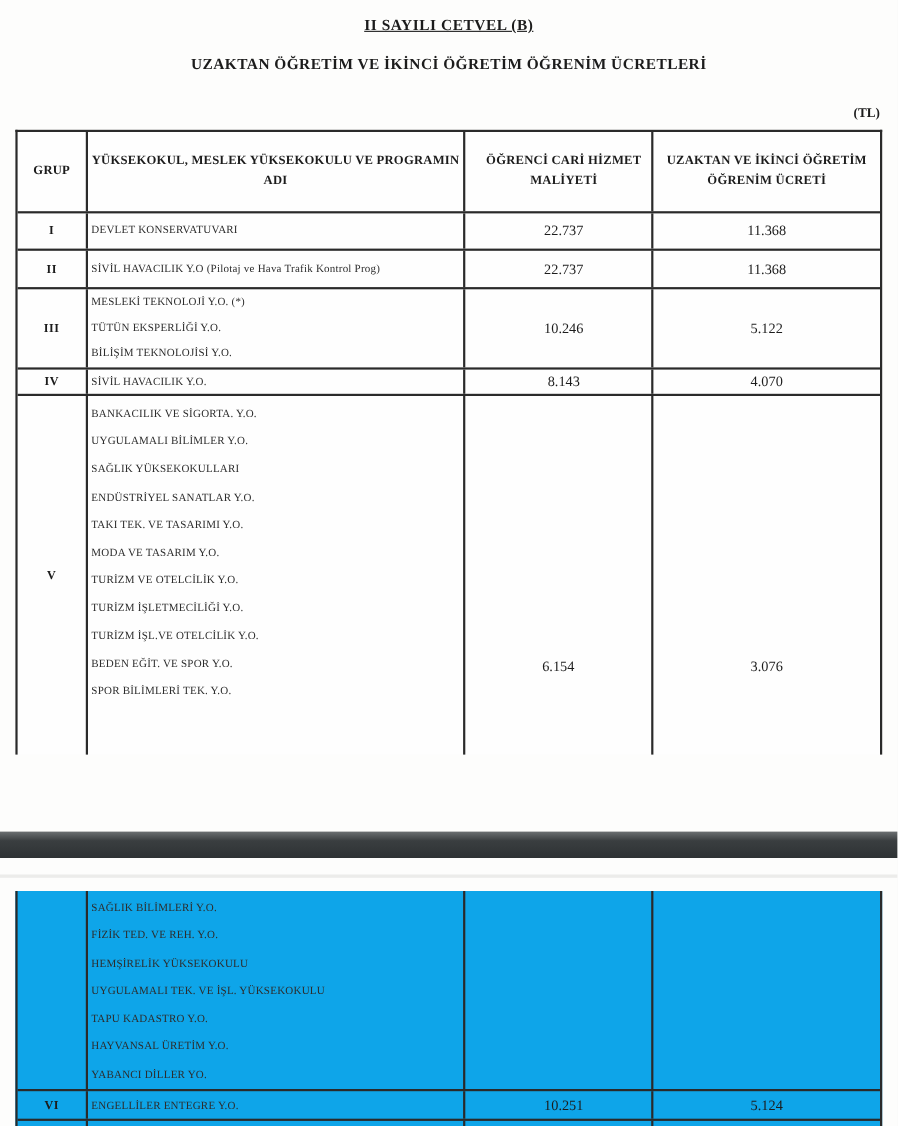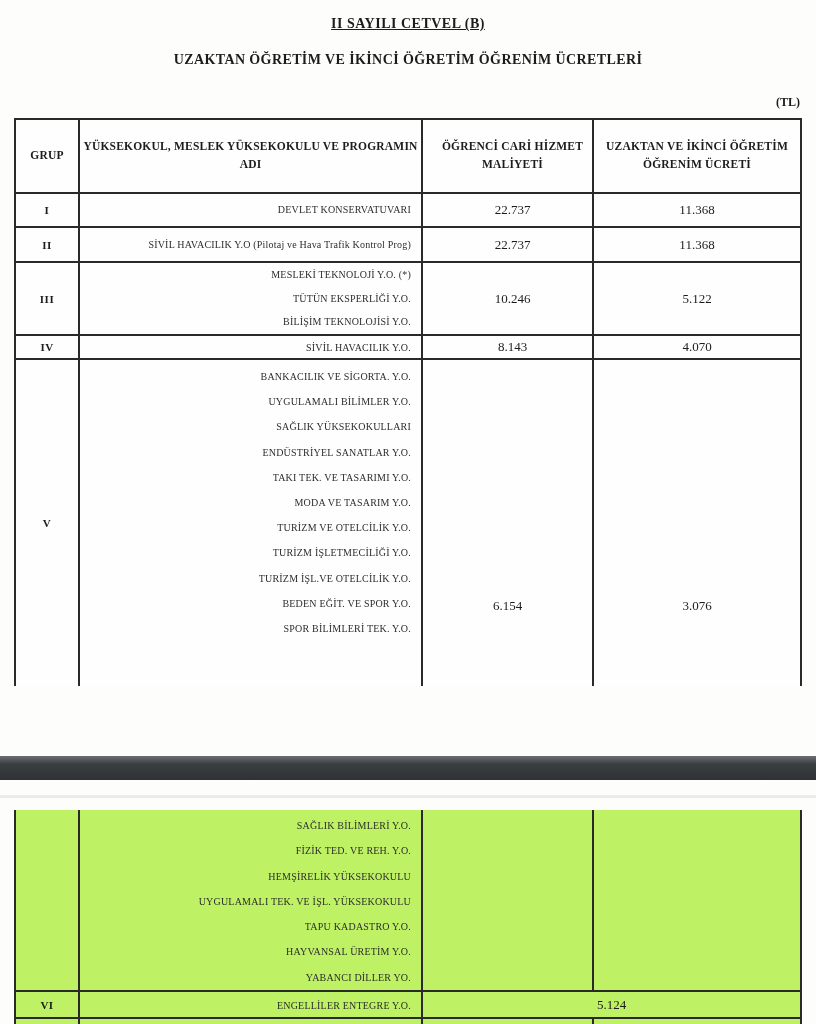--- a/index.html
+++ b/index.html
@@ -38,21 +38,20 @@
   .t-row + .t-row{border-top:2px solid var(--line);}
   .c{box-sizing:border-box;border-right:2px solid var(--line);}
   .c:last-child{border-right:none;}
   .grup{
     width:64px;display:flex;align-items:center;justify-content:center;
     font-weight:bold;font-size:11px;letter-spacing:.5px;flex:none;
   }
   .name{
     width:343px;flex:none;display:flex;flex-direction:column;justify-content:center;
     padding:0 10px 0 3px;
-    align-items:flex-end;
   }
   .pline{
     font-size:10px;letter-spacing:.2px;color:#2d2d2d;
     height:24px;line-height:24px;white-space:nowrap;overflow:hidden;
   }
   .tall .pline{height:25.2px;line-height:25.2px;}
   .cont .pline{height:25.7px;line-height:25.7px;}
   .cost{width:171px;flex:none;display:flex;align-items:center;justify-content:center;font-size:13px;padding-left:10px;}
   .fee{flex:1;display:flex;align-items:center;justify-content:center;font-size:13px;}
   .vcell{position:relative;display:block;}
@@ -67,21 +66,21 @@
     position:absolute;left:0;top:756px;width:816px;height:24px;
     background:linear-gradient(180deg,#6b6f71 0%,#3a3e40 35%,#2e3234 100%);
   }
   .scan-shadow{
     position:absolute;left:0;top:795px;width:816px;height:3px;
     background:#ececea;
   }
   .cont-table{
     position:absolute;left:14px;top:810px;width:788px;
     border-left:2px solid var(--line);border-right:2px solid var(--line);
-    box-sizing:border-box;background:#bef264;
+    box-sizing:border-box;background:#0ea5e9;
   }
   .cont-table .t-row:first-child{border-top:none;}
   .row-vi{height:27px;}
   .row-vi .pline{height:27px;line-height:27px;}
   .partial{height:7px;}
 </style>
 </head>
 <body>
 
 <div class="page">
@@ -179,20 +178,21 @@
       </div>
       <div class="c cost"></div>
       <div class="c fee"></div>
     </div>
 
     <div class="t-row row-vi">
       <div class="c grup">VI</div>
       <div class="c name">
         <div class="pline">ENGELLİLER ENTEGRE Y.O.</div>
       </div>
+      <div class="c cost">10.251</div>
       <div class="c fee">5.124</div>
     </div>
 
     <div class="t-row partial">
       <div class="c grup"></div>
       <div class="c name"></div>
       <div class="c cost"></div>
       <div class="c fee"></div>
     </div>
   </div>

